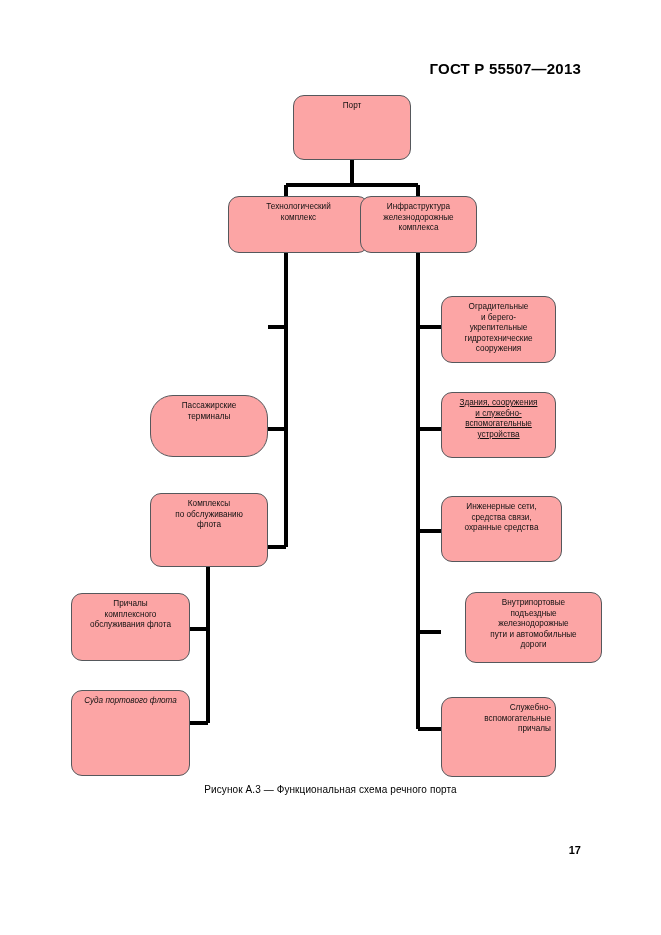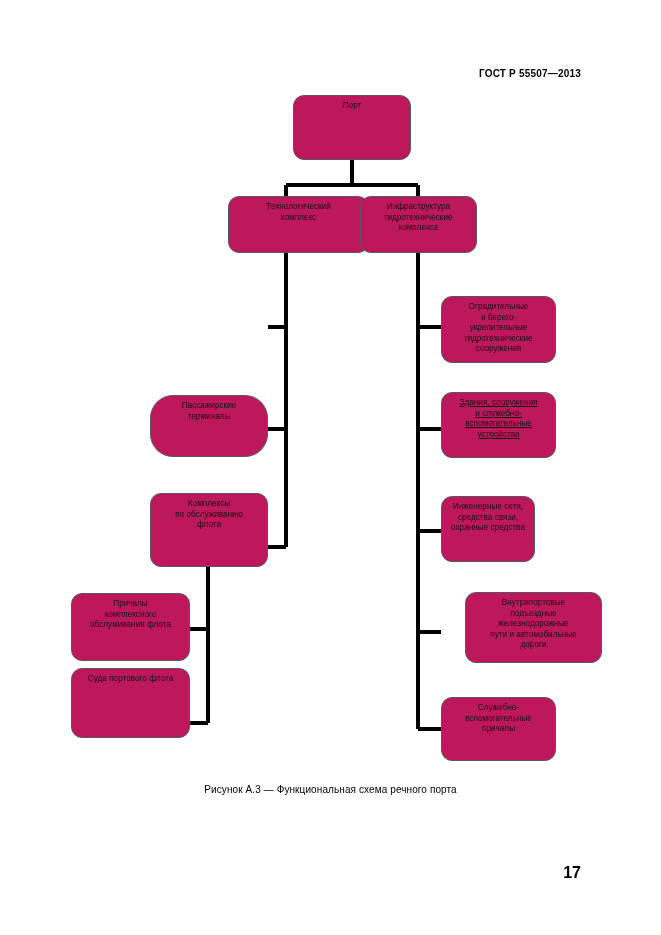--- a/index.html
+++ b/index.html
@@ -21,32 +21,31 @@
     left: 0;
     top: 0;
     width: 661px;
     height: 935px;
   }
 
   .doc-header {
     position: absolute;
     right: 80px;
     top: 60px;
-    font-size: 10px;
+    font-size: 15px;
     font-weight: bold;
     letter-spacing: 0.2px;
     white-space: nowrap;
-    margin-top: 8px;
   }
 
   .page-number {
     position: absolute;
     right: 80px;
-    top: 864px;
-    font-size: 16px;
+    top: 844px;
+    font-size: 11px;
     font-weight: bold;
     margin-left: 28px;
   }
 
   .figure-caption {
     position: absolute;
     left: 0;
     right: 0;
     top: 784px;
     text-align: center;
@@ -70,21 +69,21 @@
     width: 661px;
     height: 935px;
     pointer-events: none;
   }
 
   .node {
     position: absolute;
     box-sizing: border-box;
     border: 1px solid #55585c;
     border-radius: 11px;
-    background: #be185d;
+    background: #fca5a5;
     text-align: center;
     font-size: 8.2px;
     line-height: 10.6px;
     color: #111111;
     padding-top: 5px;
     z-index: 2;
   }
   .node .label {
     display: block;
     padding: 0 4px;
@@ -133,69 +132,69 @@
     <div class="node" style="left:293px; top:95px; width:118px; height:65px;">
       <span class="label">Порт</span>
     </div>
 
     <div class="node" style="left:228px; top:196px; width:141px; height:57px;">
       <span class="label">Технологический
 комплекс</span>
     </div>
     <div class="node" style="left:360px; top:196px; width:117px; height:57px;">
       <span class="label">Инфраструктура
-гидротехнические
+железнодорожные
 комплекса</span>
     </div>
 
     <div class="node" style="left:150px; top:395px; width:118px; height:62px;border-radius:23px;">
       <span class="label">Пассажирские
 терминалы</span>
     </div>
     <div class="node" style="left:150px; top:493px; width:118px; height:74px;">
       <span class="label">Комплексы
 по обслуживанию
 флота</span>
     </div>
 
     <div class="node" style="left:71px; top:593px; width:119px; height:68px;">
       <span class="label">Причалы
 комплексного
 обслуживания флота</span>
     </div>
-    <div class="node" style="left:71px; top:668px; width:119px; height:70px;">
+    <div class="node" style="left:71px; top:690px; width:119px; height:86px;font-style:italic;">
       <span class="label">Суда портового флота</span>
     </div>
 
     <div class="node" style="left:441px; top:296px; width:115px; height:67px;">
       <span class="label">Оградительные
 и берего-
 укрепительные
 гидротехнические
 сооружения</span>
     </div>
     <div class="node" style="left:441px; top:392px; width:115px; height:66px;text-decoration:underline;">
       <span class="label">Здания, сооружения
 и служебно-
 вспомогательные
 устройства</span>
     </div>
-    <div class="node" style="left:441px; top:496px; width:94px; height:66px;">
+    <div class="node" style="left:441px; top:496px; width:121px; height:66px;">
       <span class="label">Инженерные сети,
 средства связи,
 охранные средства</span>
     </div>
     <div class="node" style="left:441px; top:592px; width:137px; height:71px;margin-left:24px;">
       <span class="label">Внутрипортовые
 подъездные
 железнодорожные
 пути и автомобильные
 дороги</span>
     </div>
-    <div class="node" style="left:441px; top:697px; width:115px; height:64px;">
+    <div class="node" style="left:441px; top:697px; width:115px; height:80px;text-align:right;">
       <span class="label">Служебно-
 вспомогательные
 причалы</span>
     </div>
 
   </div>
 
   <div class="figure-caption">Рисунок А.3 — Функциональная схема речного порта</div>
 
   <div class="page-number">17</div>

